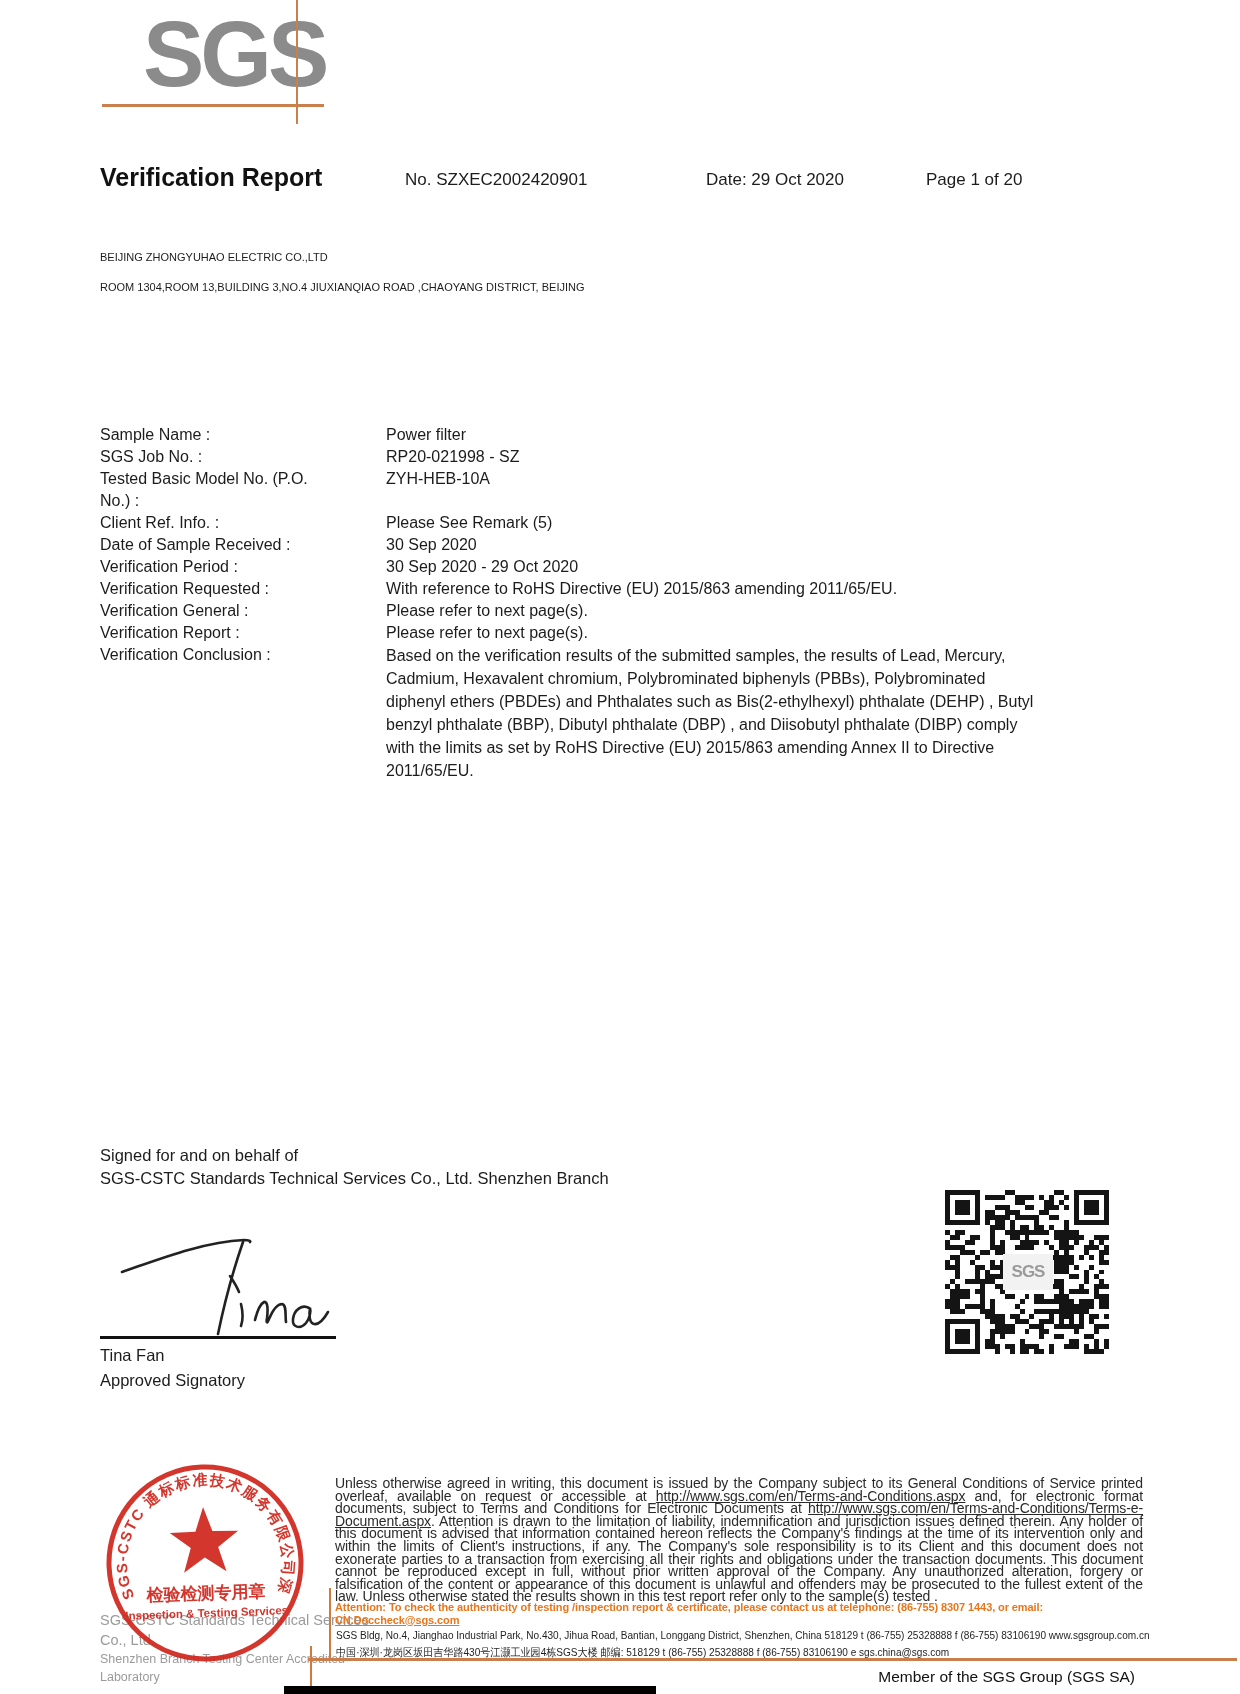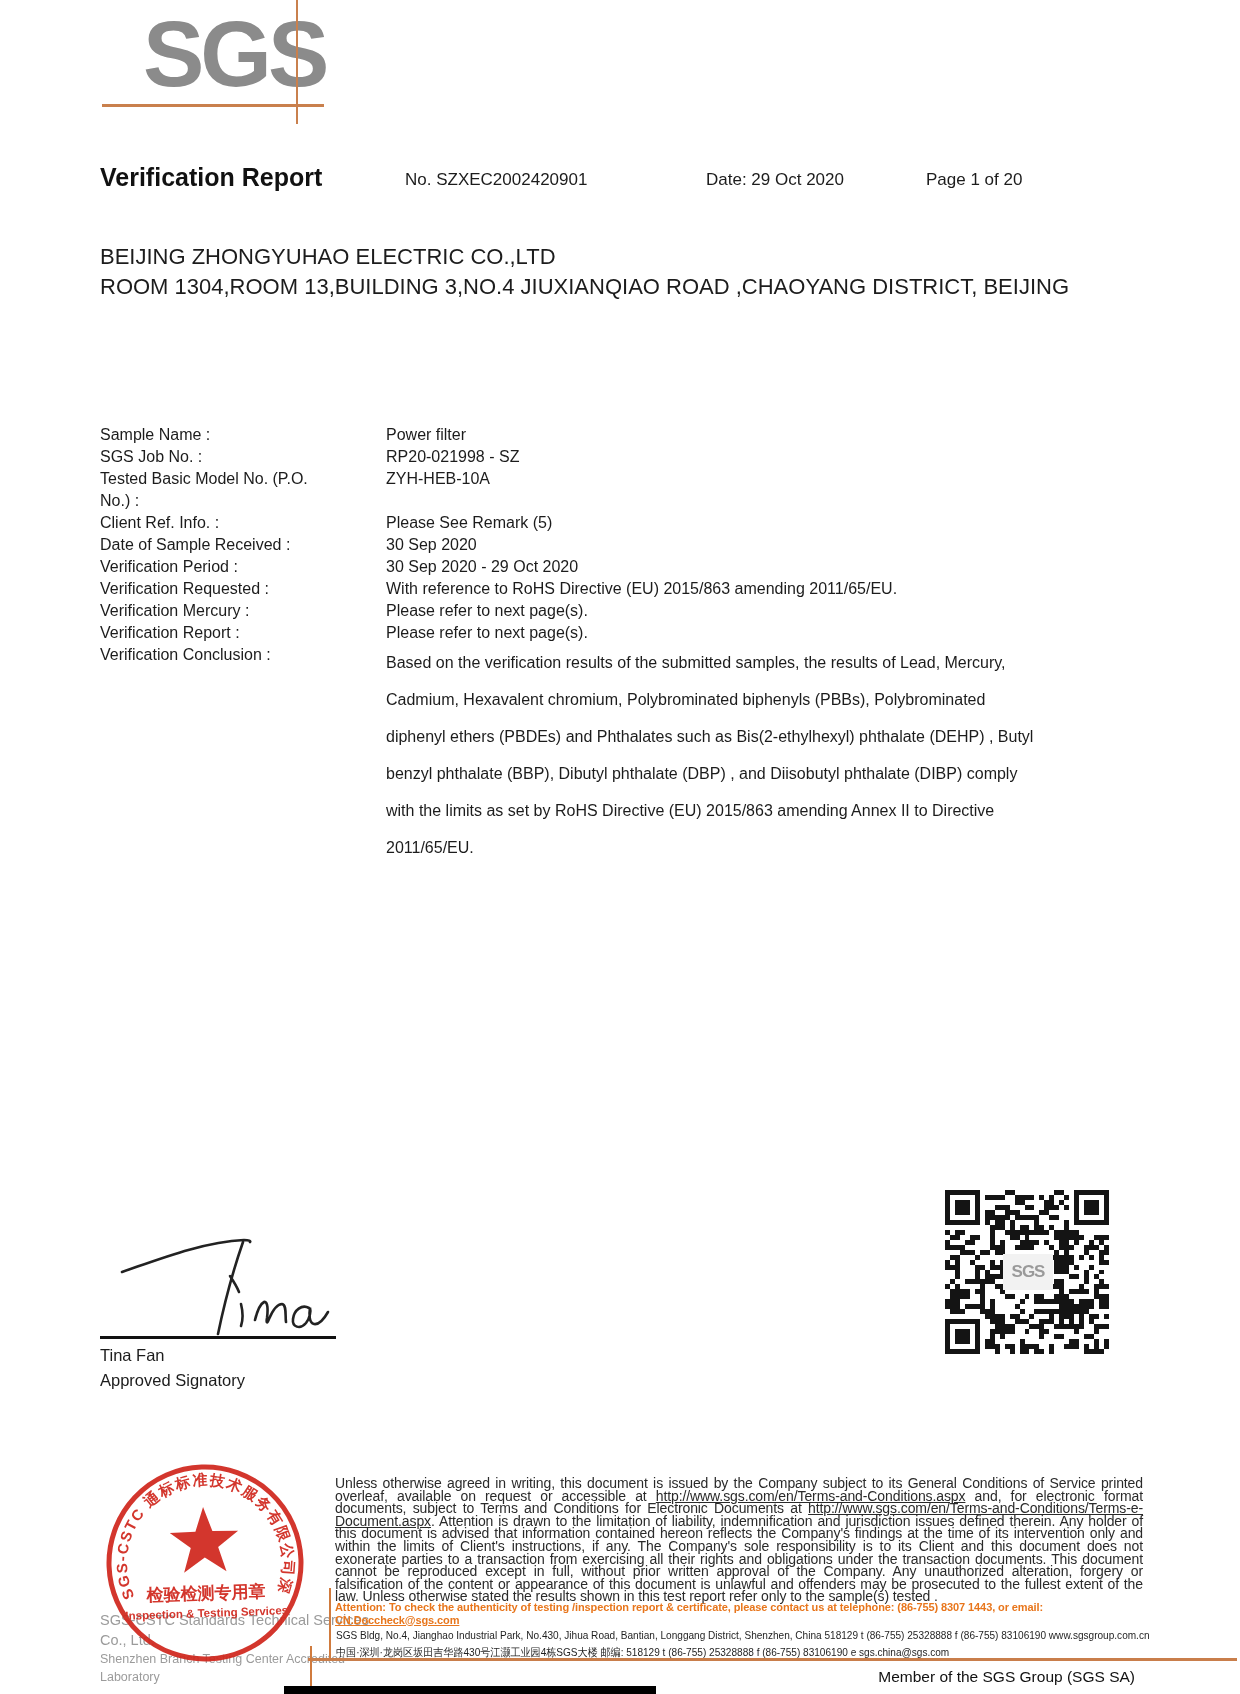--- a/index.html
+++ b/index.html
@@ -13,28 +13,28 @@
     color:#8b8b8b;letter-spacing:-4px;line-height:1;
   }
   .logo-hline{position:absolute;left:102px;top:104px;width:222px;height:3px;background:#c9804d;}
   .logo-vline{position:absolute;left:296px;top:0;width:2px;height:124px;background:#c9804d;}
   
   .doc-title{position:absolute;left:100px;top:163px;font-size:25px;font-weight:bold;color:#111;}
   .report-no{position:absolute;left:405px;top:170px;font-size:17px;}
   .report-date{position:absolute;left:706px;top:170px;font-size:17px;}
   .report-page{position:absolute;left:926px;top:170px;font-size:17px;}
   
-  .client{position:absolute;left:100px;top:242px;width:980px;font-size:22px;line-height:30px;}
+  .client{position:absolute;left:100px;top:242px;width:980px;font-size:11px;line-height:30px;}
   .client .addr2{padding-left:6px;}
   
   .fields{position:absolute;left:100px;top:424px;width:960px;display:grid;
     grid-template-columns:286px 1fr;font-size:16px;line-height:22px;}
   .f-label{white-space:pre-line;}
   .f-value{max-width:660px;}
-  .f-value.tall{line-height:37px;}
+  .f-value.tall{line-height:23px;}
   
   .signed-block{position:absolute;left:100px;top:1144px;font-size:16.5px;line-height:23px;}
   .sig-svg{position:absolute;left:102px;top:1230px;}
   .sig-line{position:absolute;left:100px;top:1336px;width:236px;height:3px;background:#111;}
   .sig-name{position:absolute;left:100px;top:1346px;font-size:16.5px;}
   .sig-role{position:absolute;left:100px;top:1371px;font-size:16.5px;}
   
   .qr-wrap{position:absolute;left:945px;top:1186px;width:164px;height:172px;}
   .qr-wrap svg{width:164px;height:172px;}
   .qr-label{
@@ -92,28 +92,32 @@
 No.) :</div>
     <div class="f-value">ZYH-HEB-10A</div>
     <div class="f-label">Client Ref. Info. :</div>
     <div class="f-value">Please See Remark (5)</div>
     <div class="f-label">Date of Sample Received :</div>
     <div class="f-value">30 Sep 2020</div>
     <div class="f-label">Verification Period :</div>
     <div class="f-value">30 Sep 2020 - 29 Oct 2020</div>
     <div class="f-label">Verification Requested :</div>
     <div class="f-value">With reference to RoHS Directive (EU) 2015/863 amending 2011/65/EU.</div>
-    <div class="f-label">Verification Mercury :</div>
+    <div class="f-label">Verification General :</div>
     <div class="f-value">Please refer to next page(s).</div>
     <div class="f-label">Verification Report :</div>
     <div class="f-value">Please refer to next page(s).</div>
     <div class="f-label">Verification Conclusion :</div>
     <div class="f-value tall">Based on the verification results of the submitted samples, the results of Lead, Mercury, Cadmium, Hexavalent chromium, Polybrominated biphenyls (PBBs), Polybrominated diphenyl ethers (PBDEs) and Phthalates such as Bis(2-ethylhexyl) phthalate (DEHP) , Butyl benzyl phthalate (BBP), Dibutyl phthalate (DBP) , and Diisobutyl phthalate (DIBP) comply with the limits as set by RoHS Directive (EU) 2015/863 amending Annex II to Directive 2011/65/EU.</div>
   </div>
 
+  <div class="signed-block">
+    <div>Signed for and on behalf of</div>
+    <div>SGS-CSTC Standards Technical Services Co., Ltd. Shenzhen Branch</div>
+  </div>
 
   <svg class="sig-svg" width="230" height="112" viewBox="0 0 230 112">
     <g fill="none" stroke="#222" stroke-width="2.6" stroke-linecap="round">
       <path d="M 20 42 C 55 30, 100 12, 142 10 C 147 10, 149 11, 148 12"></path>
       <path d="M 141 12 C 133 35, 122 75, 116 104"></path>
       <path d="M 128 46 C 132 52, 135 57, 137 62"></path>
       <path d="M 139 74 C 141 82, 141 90, 139 96"></path>
       <path d="M 153 90 C 155 82, 158 74, 162 72 C 166 71, 166 80, 165 88 C 164 93, 165 94, 167 89 C 170 82, 175 74, 180 74 C 185 75, 183 86, 184 92"></path>
       <path d="M 207 78 C 200 74, 192 80, 191 89 C 190 97, 198 100, 204 93 C 208 88, 209 81, 208 78 C 207 84, 207 93, 212 94 C 217 95, 222 89, 226 82"></path>
     </g>

